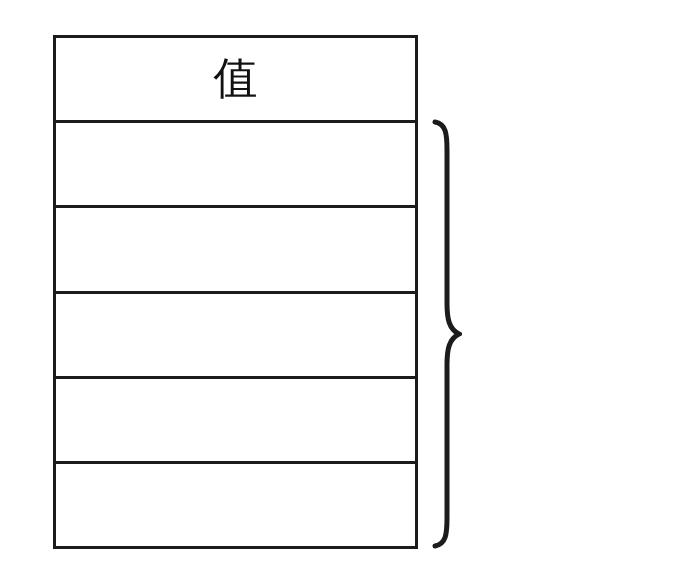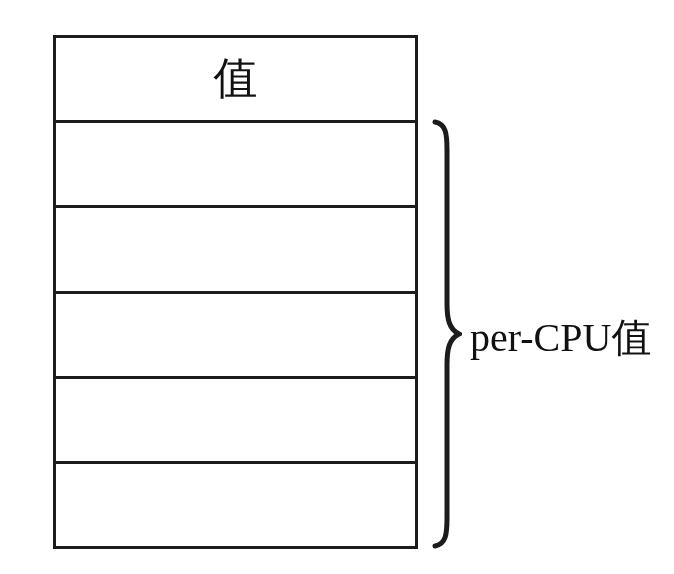--- a/index.html
+++ b/index.html
@@ -89,15 +89,14 @@
   <svg class="brace-svg" viewBox="0 0 32 430" preserveAspectRatio="none" aria-hidden="true">
     <path d="M 5 3
              C 16 5, 17 15, 17 31
              L 17 184
              C 17 200, 19 210, 29 215
              C 19 220, 17 230, 17 246
              L 17 399
              C 17 415, 16 425, 5 427"></path>
   </svg>
 
-  <div class="brace-label">per-CPU值</div>
 
 </div>
 
 </body></html>

